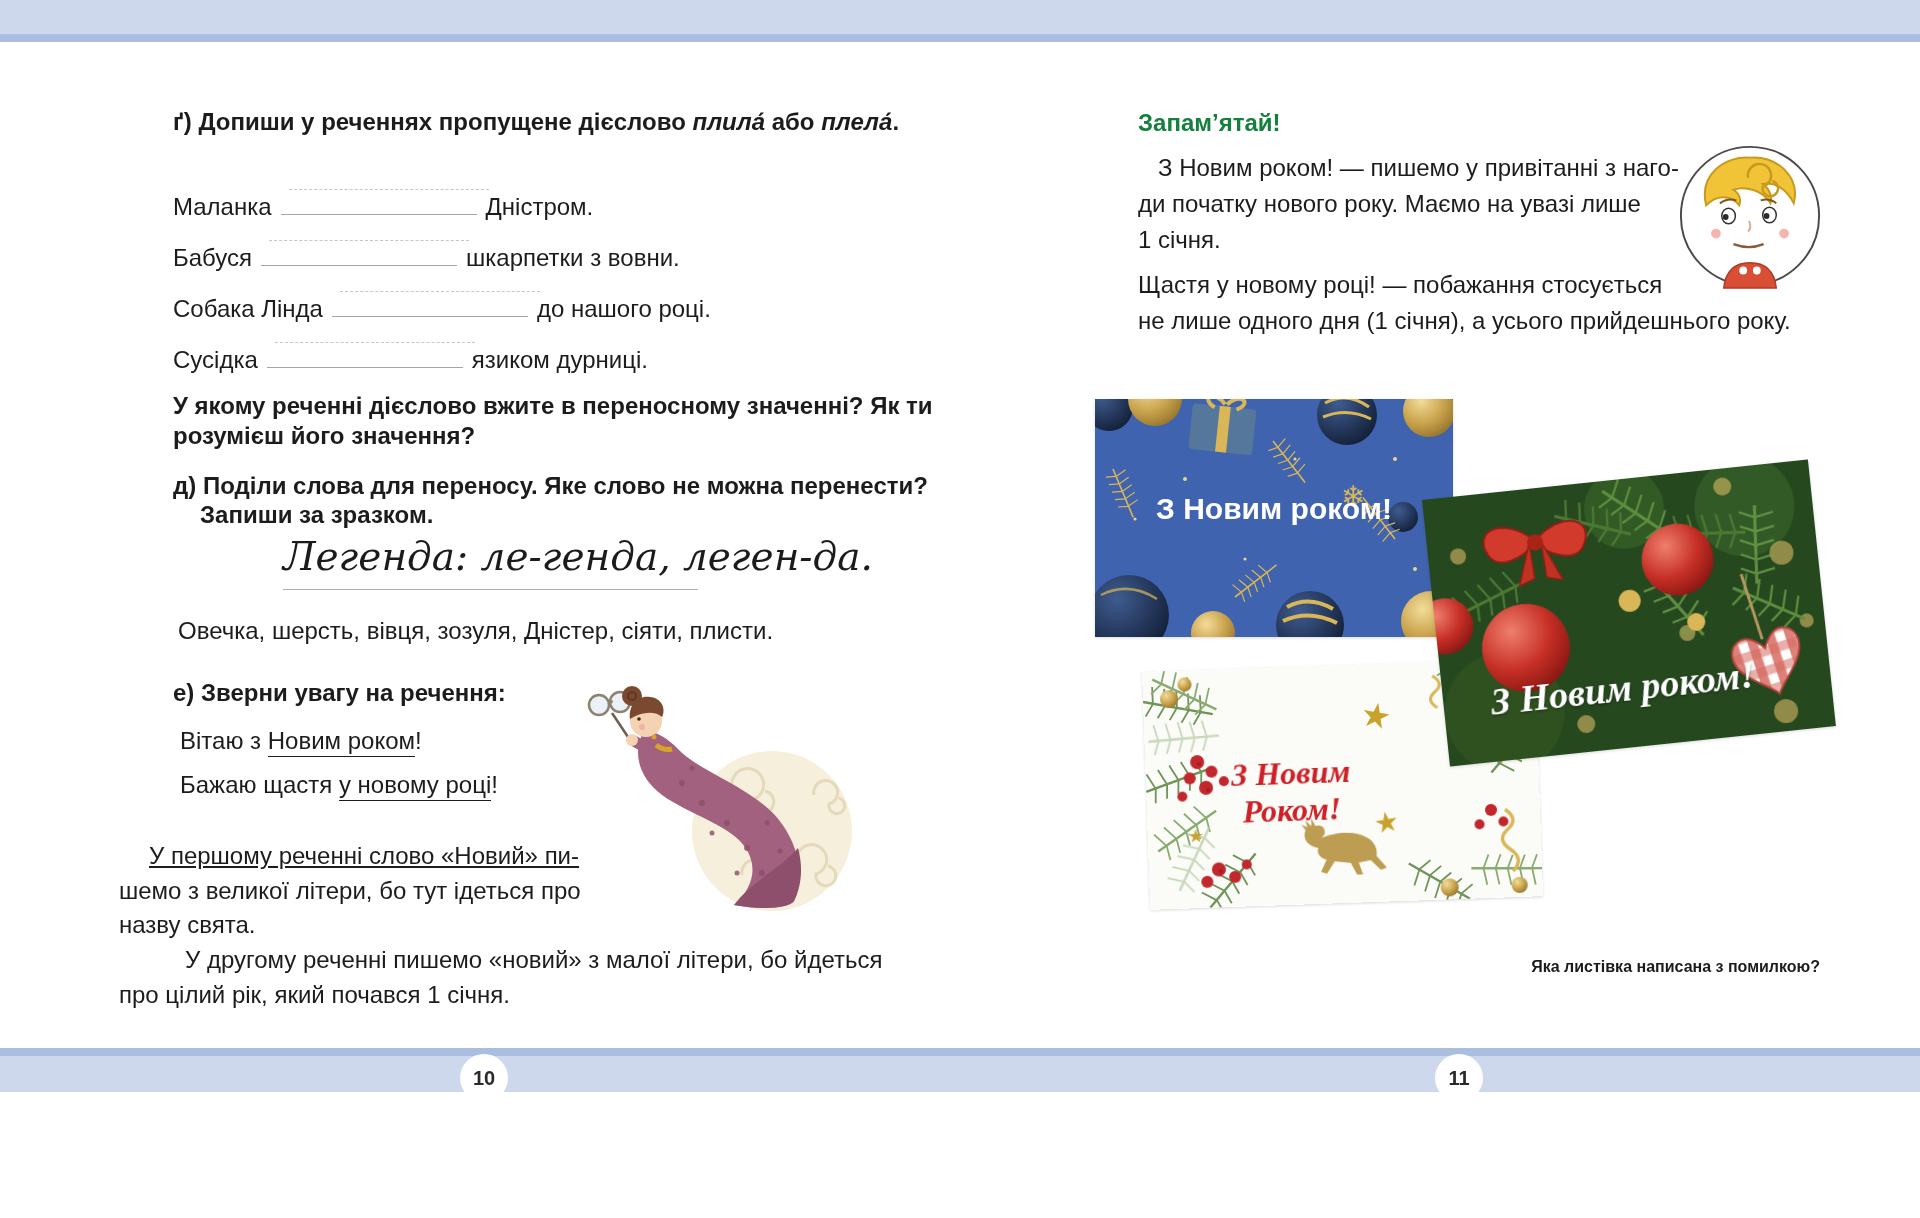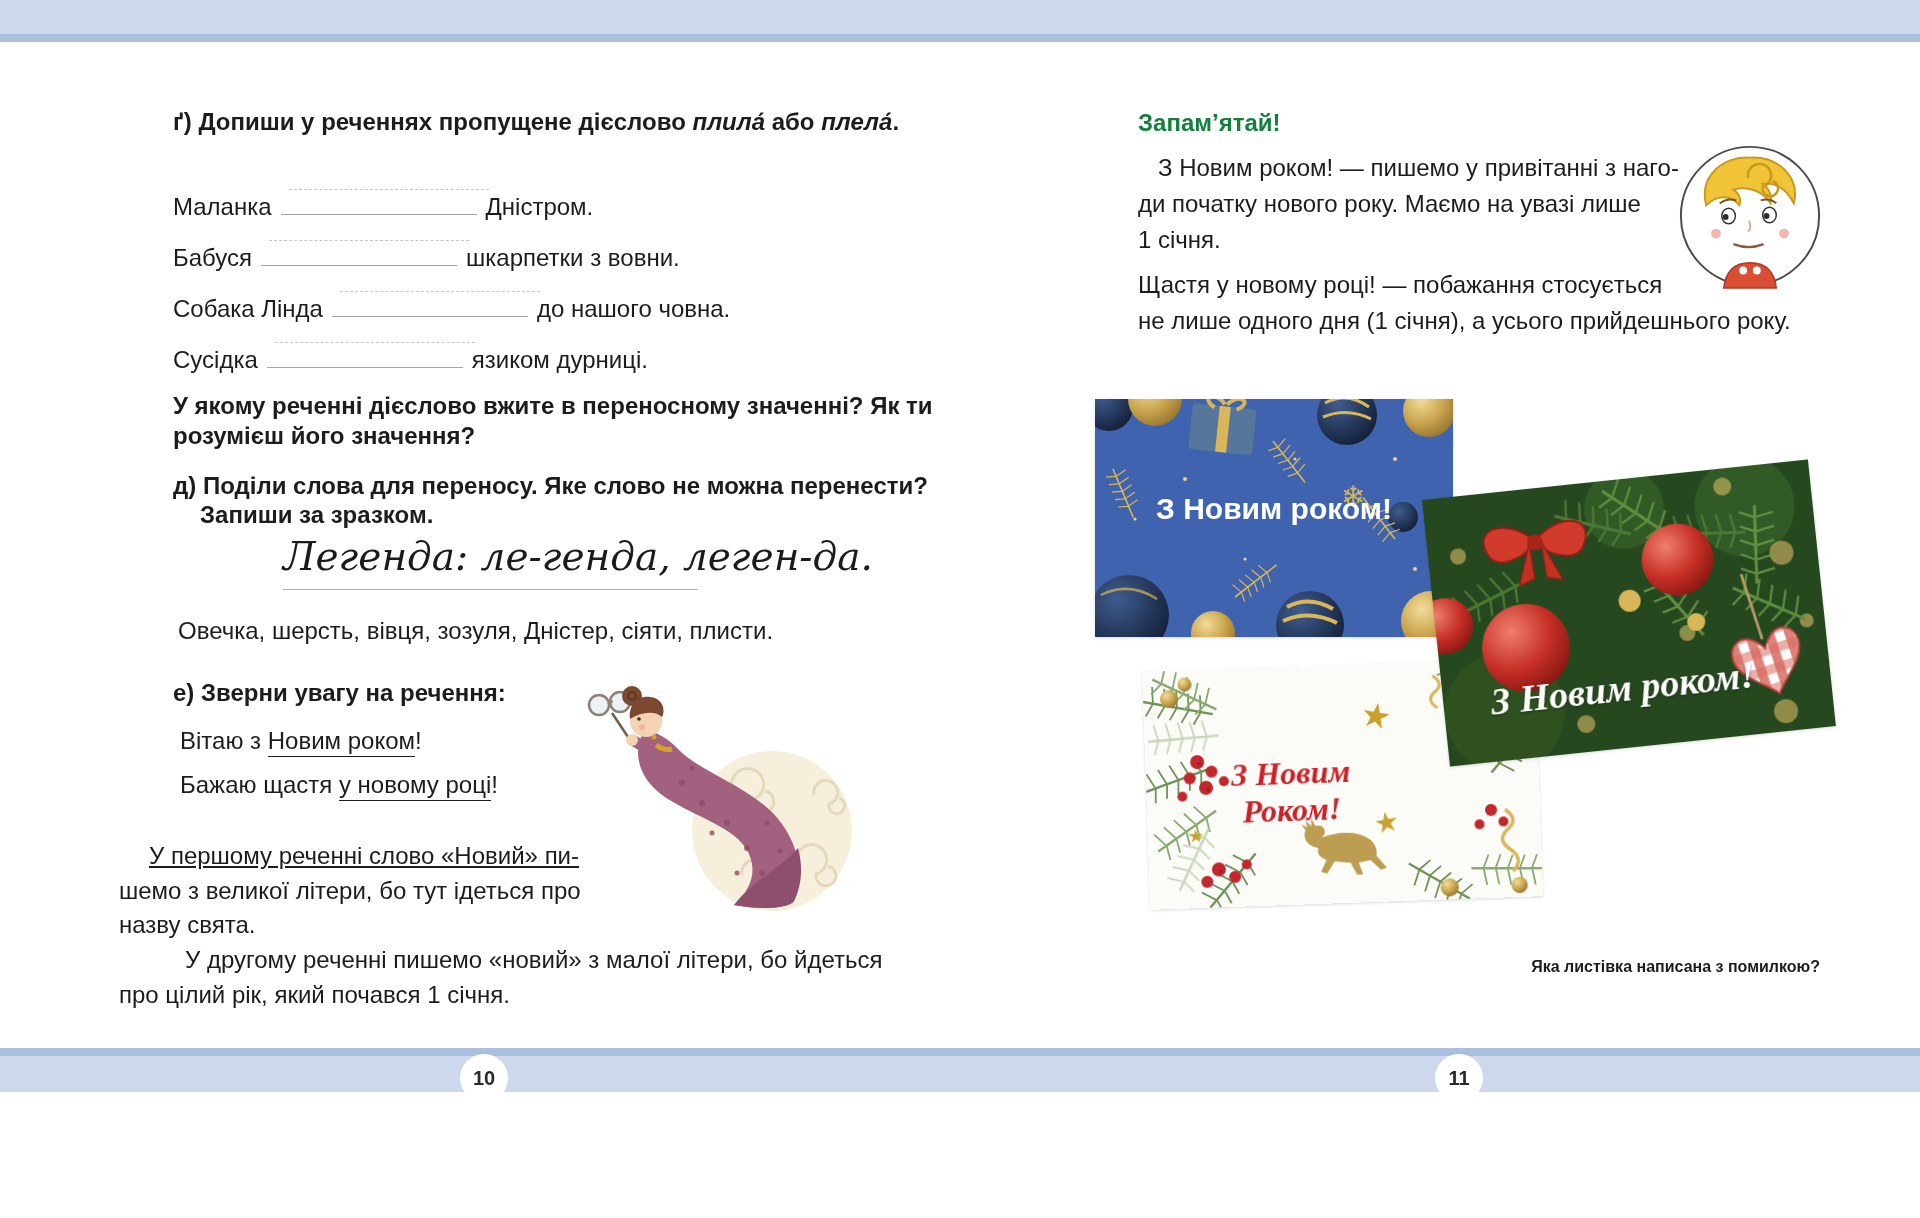--- a/index.html
+++ b/index.html
@@ -39,21 +39,21 @@
     <span>ґ) Допиши у реченнях пропущене дієслово </span><span class="ital">плила́</span><span> або </span><span class="ital">плела́</span><span>.</span>
   </div>
 
   <div class="abs body-text" style="left:173px;top:240px;">
     <span>Бабуся</span><span class="blank"></span><span>шкарпетки з вовни.</span>
   </div>
   <div class="abs body-text" style="left:173px;top:189px;">
     <span>Маланка</span><span class="blank"></span><span>Дністром.</span>
   </div>
   <div class="abs body-text" style="left:173px;top:291px;">
-    <span>Собака Лінда</span><span class="blank"></span><span>до нашого човна.</span>
+    <span>Собака Лінда</span><span class="blank"></span><span>до нашого році.</span>
   </div>
   <div class="abs body-text" style="left:173px;top:342px;">
     <span>Сусідка</span><span class="blank"></span><span>язиком дурниці.</span>
   </div>
 
   <div class="abs body-text bold" style="left:173px;top:391px;">У якому реченні дієслово вжите в переносному значенні? Як ти</div>
   <div class="abs body-text bold" style="left:173px;top:421px;">розумієш його значення?</div>
 
   <div class="abs body-text bold" style="left:173px;top:471px;">д) Поділи слова для переносу. Яке слово не можна перенести?</div>
   <div class="abs body-text bold" style="left:200px;top:500px;">Запиши за зразком.</div>

